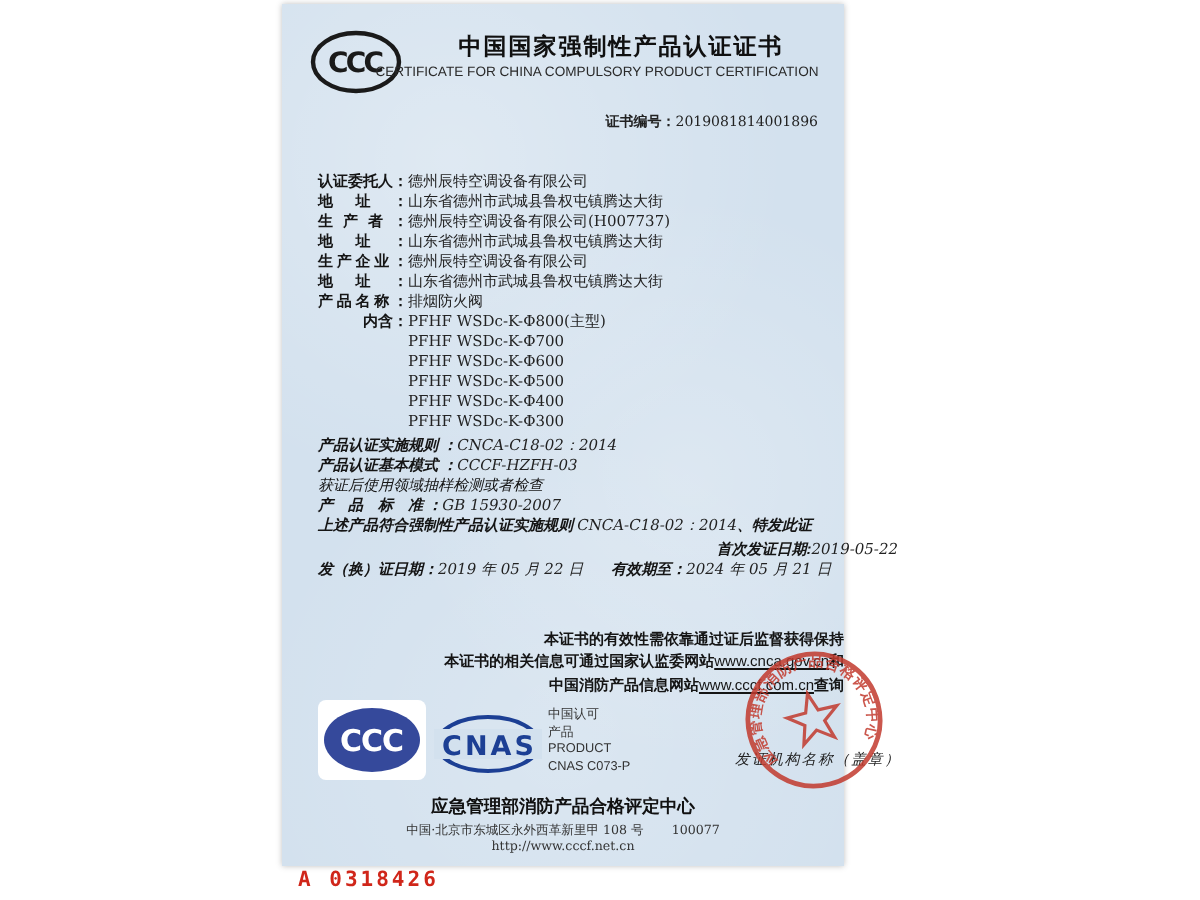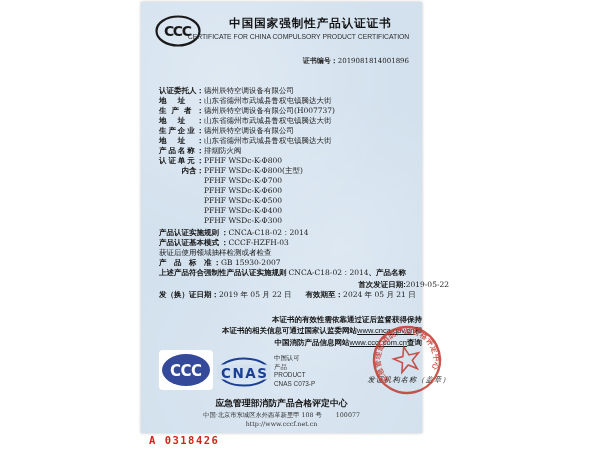--- a/index.html
+++ b/index.html
@@ -17,21 +17,21 @@
   .subtitle{position:absolute;left:36px;right:2px;top:31px;text-align:center;
         font-size:6.8px;color:#2a2a2a;white-space:nowrap;}
   .certno{position:absolute;right:13px;top:54px;font-size:7px;color:#222;
         font-family:"DejaVu Serif",serif;}
   .body{position:absolute;left:18px;top:64px;width:290px;font-size:7.5px;color:#151515;margin-top:20px;}
   .row{display:flex;line-height:10px;min-height:10px;white-space:nowrap;}
   .lbl{flex:0 0 45px;font-weight:bold;text-align:justify;text-align-last:justify;}
   .lbl-r{flex:0 0 45px;font-weight:bold;text-align:right;text-align-last:right;}
   .lbl-e{flex:0 0 45px;}
   .val{font-family:"DejaVu Serif",serif;color:#222;}
-  .inline{line-height:10px;white-space:nowrap;}
+  .inline{line-height:10px;white-space:nowrap;font-style:italic;}
   .b{font-weight:bold;}
   .v{font-family:"DejaVu Serif",serif;color:#222;}
   .mt2{margin-top:2px;}
   .first-issue{text-align:right;padding-left:26px;}
   .notes{position:absolute;left:0;width:100%;top:312px;text-align:right;
         font-size:7.5px;font-weight:bold;line-height:11.4px;color:#151515;z-index:1;}
   .url{font-weight:normal;text-decoration:underline;font-family:"Liberation Sans",sans-serif;}
   .ccc-bottom{position:absolute;left:18px;top:348px;}
   .cnas{position:absolute;left:76px;top:354px;}
   .acc{position:absolute;left:133px;top:352px;font-size:6.4px;line-height:8.6px;color:#333;}
@@ -88,24 +88,20 @@
         <span class="val">德州辰特空调设备有限公司</span>
       </div>
       <div class="row">
         <span class="lbl">地址：</span>
         <span class="val">山东省德州市武城县鲁权屯镇腾达大街</span>
       </div>
       <div class="row">
         <span class="lbl">产品名称：</span>
         <span class="val">排烟防火阀</span>
       </div>
-      <div class="row">
-        <span class="lbl">认证单元：</span>
-        <span class="val">PFHF WSDc-K-Φ800</span>
-      </div>
 
       <div class="row">
         <span class="lbl-r">内含：</span>
         <span class="val">PFHF WSDc-K-Φ800(主型)</span>
       </div>
       <div class="row">
         <span class="lbl-e"></span>
         <span class="val">PFHF WSDc-K-Φ700</span>
       </div>
       <div class="row">
@@ -131,21 +127,21 @@
       <div class="inline">
         <span class="b">产品认证基本模式 ：</span><span class="v">CCCF-HZFH-03</span>
       </div>
       <div class="inline">
         <span>获证后使用领域抽样检测或者检查</span>
       </div>
       <div class="inline">
         <span class="b">产　品　标　准 ：</span><span class="v">GB 15930-2007</span>
       </div>
       <div class="inline">
-        <span class="b">上述产品符合强制性产品认证实施规则 </span><span class="v">CNCA-C18-02：2014</span><span class="b">、产品名称</span>
+        <span class="b">上述产品符合强制性产品认证实施规则 </span><span class="v">CNCA-C18-02：2014</span><span class="b">、特发此证</span>
       </div>
       <div class="inline first-issue mt2">
         <span class="b">首次发证日期:</span><span class="v">2019-05-22</span>
       </div>
       <div class="inline">
         <span class="b">发（换）证日期：</span><span class="v">2019 年 05 月 22 日</span><span class="gap"></span><span class="b">有效期至：</span><span class="v">2024 年 05 月 21 日</span>
       </div>
     </div>
 
     <div class="notes">

